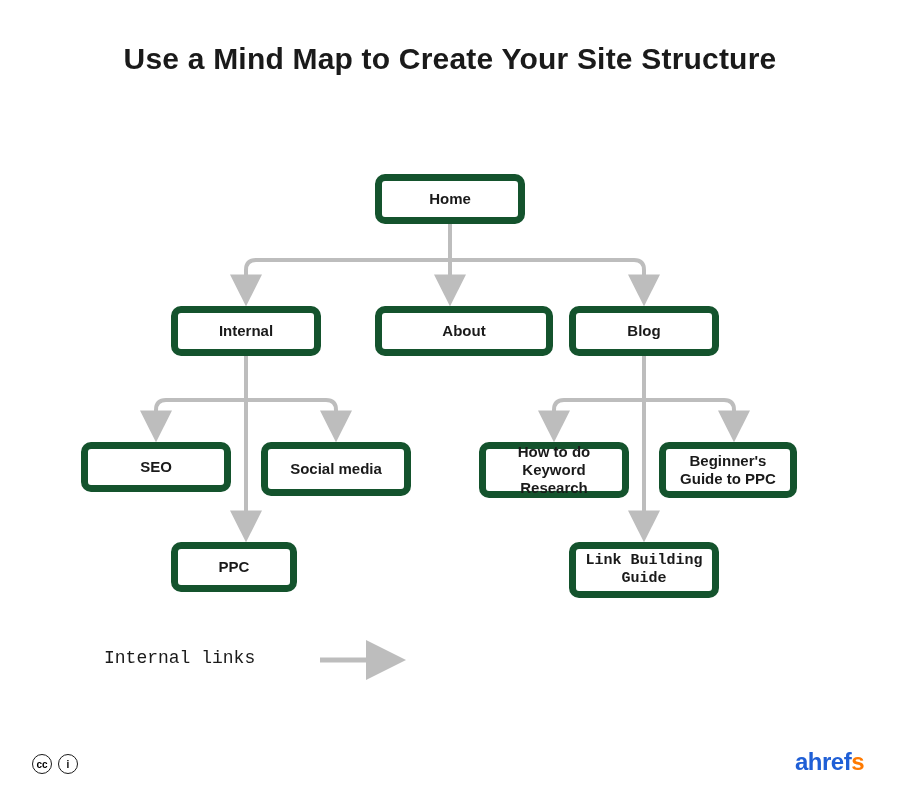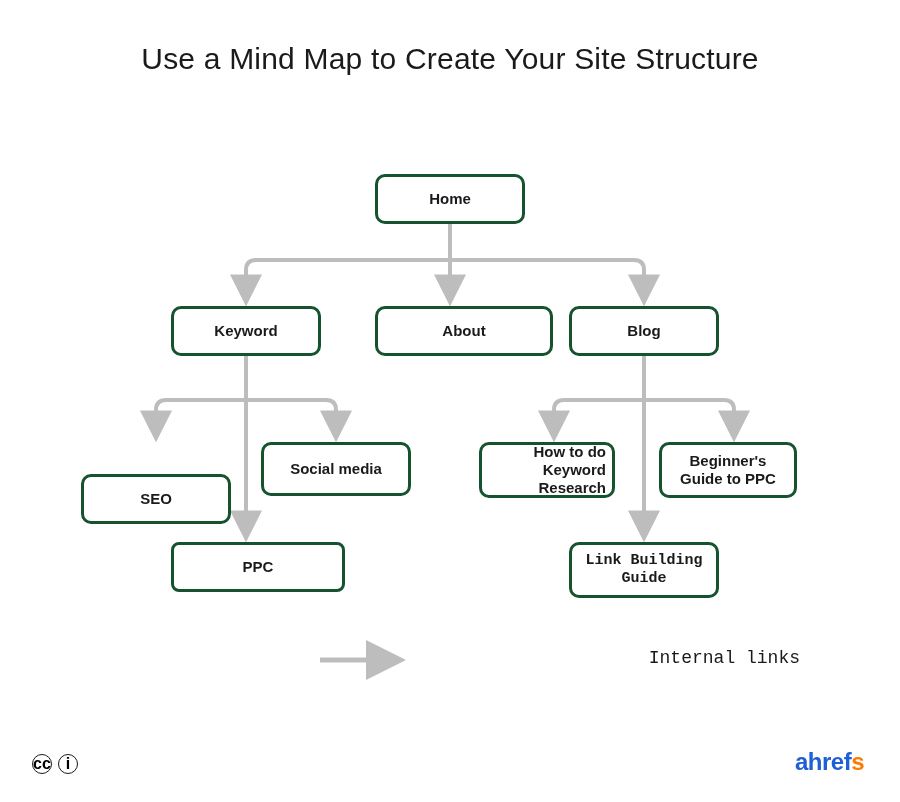--- a/index.html
+++ b/index.html
@@ -12,28 +12,28 @@
     position: relative;
     overflow: hidden;
   }
   .title {
     position: absolute;
     top: 40px;
     left: 0;
     width: 900px;
     text-align: center;
     font-size: 30px;
-    font-weight: 400;
+    font-weight: 700;
     line-height: 1.25;
     color: #1a1a1a;
     letter-spacing: 0.2px;
   }
   .node {
     position: absolute;
-    border: 3px solid #14532d;
+    border: 7px solid #14532d;
     border-radius: 10px;
     background: #ffffff;
     display: flex;
     align-items: center;
     justify-content: center;
     text-align: center;
     font-size: 15px;
     font-weight: 700;
     color: #1a1a1a;
     padding: 4px 6px;
@@ -45,43 +45,42 @@
     top: 0; left: 0;
     width: 900px; height: 802px;
     pointer-events: none;
   }
   .legend {
     position: absolute;
     left: 0;
     width: 780px;
     display: flex;
     align-items: center;
-    justify-content: flex-end;
+    justify-content: flex-start;
     gap: 14px;
     font-size: 18px;
     font-family: "Courier New", monospace;
     color: #1a1a1a;
-    margin-left: 20px;
   }
   .footer {
     position: absolute;
     left: 32px;
     bottom: 28px;
     display: flex;
     gap: 6px;
     align-items: center;
   }
   .cc-icon {
     width: 18px; height: 18px;
     border: 1.6px solid #1a1a1a;
     border-radius: 50%;
     display: flex;
     align-items: center;
     justify-content: center;
-    font-size: 16px;
+    font-size: 10px;
     font-weight: 700;
   }
   .brand {
     position: absolute;
     right: 36px;
     bottom: 26px;
     font-size: 24px;
     font-weight: 800;
     letter-spacing: -0.5px;
   }
@@ -122,29 +121,29 @@
 
   <path d="M 644 400 L 724 400 Q 734 400 734 410 L 734 436" stroke="#bdbdbd" stroke-width="4" fill="none" marker-end="url(#arrow)"></path>
 
   <path d="M 644 400 L 644 536" stroke="#bdbdbd" stroke-width="4" fill="none" marker-end="url(#arrow)"></path>
 
   <path d="M 320 660 L 398 660" stroke="#bdbdbd" stroke-width="5" fill="none" marker-end="url(#arrow)"></path>
 </svg>
 
 <div class="node" style="left:375px; top:174px; width:150px; height:50px;">Home</div>
 
-<div class="node" style="left:171px; top:306px; width:150px; height:50px;">Keyword</div>
+<div class="node" style="left:171px; top:306px; width:150px; height:50px;">Internal</div>
 <div class="node" style="left:375px; top:306px; width:178px; height:50px;">About</div>
 <div class="node" style="left:569px; top:306px; width:150px; height:50px;">Blog</div>
 
-<div class="node" style="left:81px; top:442px; width:150px; height:50px;margin-top:32px;">SEO</div>
+<div class="node" style="left:81px; top:442px; width:150px; height:50px;">SEO</div>
 <div class="node" style="left:261px; top:442px; width:150px; height:54px;">Social media</div>
-<div class="node" style="left:171px; top:542px; width:174px; height:50px;border-radius:8px;">PPC</div>
+<div class="node" style="left:171px; top:542px; width:126px; height:50px;">PPC</div>
 
-<div class="node" style="left:479px; top:442px; width:136px; height:56px;text-align:right;">How to do Keyword Research</div>
+<div class="node" style="left:479px; top:442px; width:150px; height:56px;">How to do Keyword Research</div>
 <div class="node" style="left:659px; top:442px; width:138px; height:56px;">Beginner's Guide to PPC</div>
 <div class="node" style="left:569px; top:542px; width:150px; height:56px;font-family:Liberation Mono, monospace;">Link Building Guide</div>
 
 <div class="legend" style="top:648px;">
   <span style="width:90px;"></span>
   <span>Internal links</span>
 </div>
 
 <div class="footer">
   <span class="cc-icon">cc</span>

